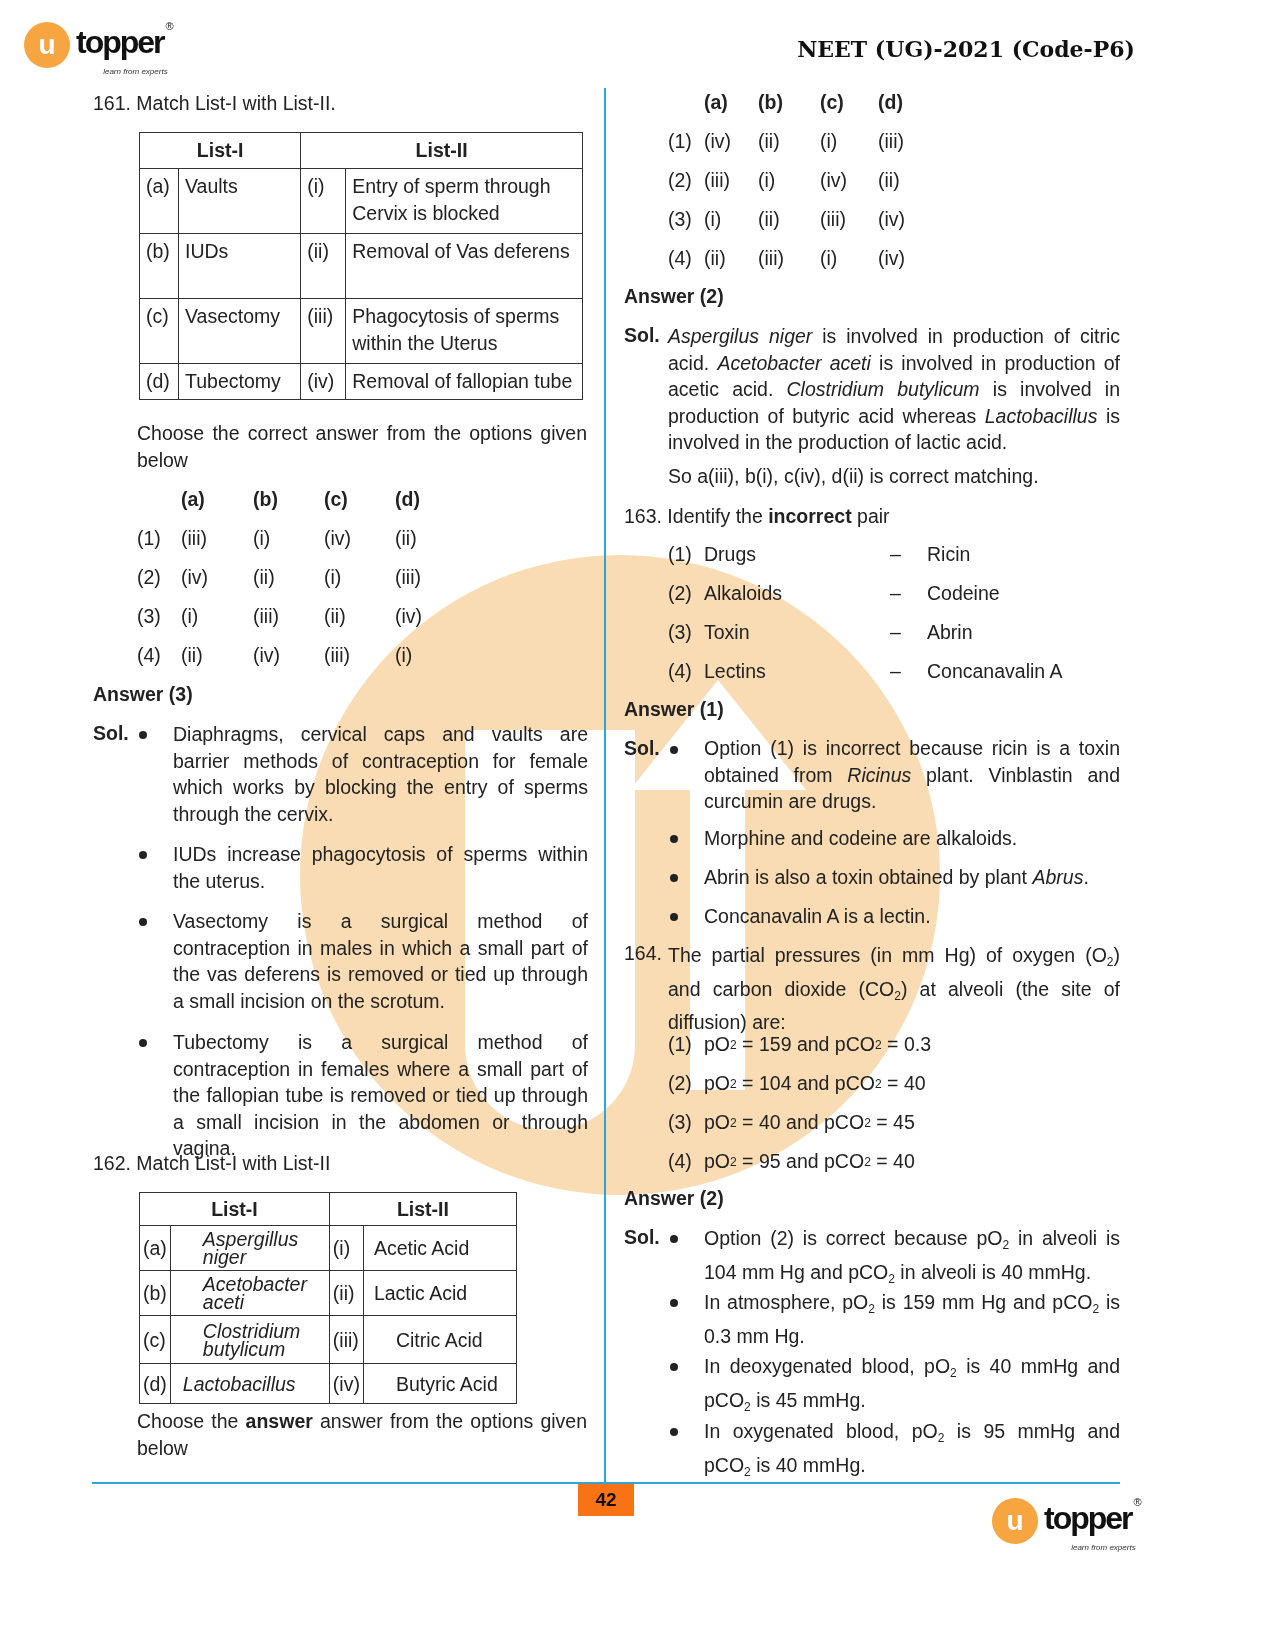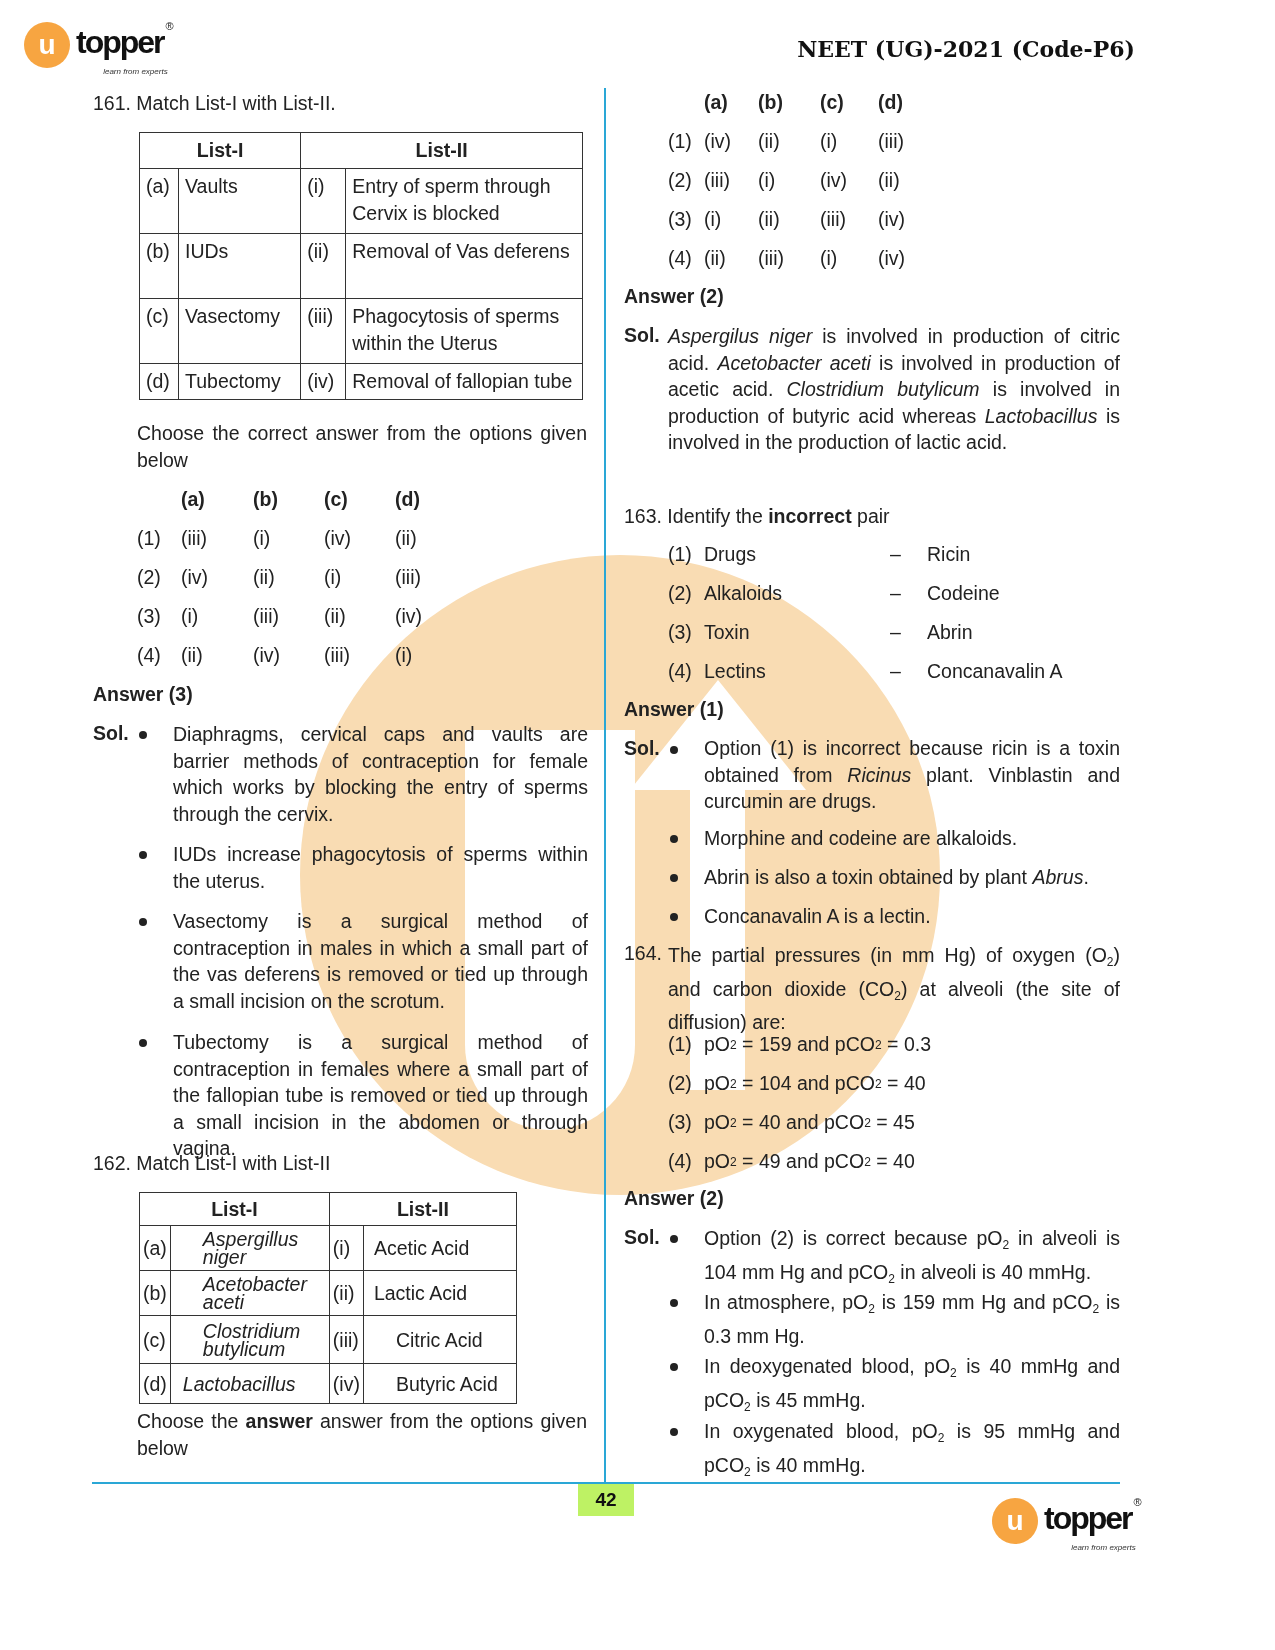--- a/index.html
+++ b/index.html
@@ -20,21 +20,21 @@
   .logo .circle { width: 46px; height: 46px; border-radius: 50%; background: #f7a541; color: #fff; font-weight: bold; font-size: 28px; display: flex; align-items: center; justify-content: center; margin-top: 6px; }
   .logo .word { font-family: "Liberation Sans", sans-serif; font-weight: bold; font-size: 32px; color: #111; letter-spacing: -2px; margin-left: 6px; line-height: 52px; }
   .logo .reg { font-size: 11px; margin-left: 2px; margin-top: 4px; }
   .logo .tag { position: absolute; font-size: 8px; font-style: italic; color: #333; right: 6px; bottom: -8px; }
   .logo-top { left: 24px; top: 16px; }
   .logo-bottom { left: 992px; top: 1492px; }
   .exam-title { position: absolute; right: 140px; top: 36px; font-family: "DejaVu Serif", serif; font-weight: bold; font-size: 22px; color: #111; }
 
   .divider-v { position: absolute; left: 604px; top: 88px; width: 2px; height: 1396px; background: #2aa7d6; }
   .divider-h { position: absolute; left: 92px; top: 1482px; width: 1028px; height: 2px; background: #2aa7d6; }
-  .page-num { position: absolute; left: 578px; top: 1484px; width: 56px; height: 32px; background: #bef264; color: #111; font-weight: bold; font-size: 19px; display: flex; align-items: center; justify-content: center; }
+  .page-num { position: absolute; left: 578px; top: 1484px; width: 56px; height: 32px; background: #f97316; color: #111; font-weight: bold; font-size: 19px; display: flex; align-items: center; justify-content: center; }
 
   .abs { position: absolute; }
   .bold { font-weight: bold; }
   .it { font-style: italic; }
   sub { font-size: 12px; vertical-align: -4px; }
 
   table.match { border-collapse: collapse; position: absolute; }
   table.match td, table.match th { border: 1.5px solid #333; padding: 4px 6px; vertical-align: top; text-align: left; line-height: 27px; }
   table.match th { font-weight: bold; text-align: center; }
   table.match2 td { line-height: 18px; vertical-align: middle; padding-left: 32px; }
@@ -234,20 +234,21 @@
       <span class="c" style="width:54px;">(ii)</span>
       <span class="c" style="width:62px;">(iii)</span>
       <span class="c" style="width:58px;">(i)</span>
       <span class="c">(iv)</span>
     </div>
   </div>
 
   <div class="answer" style="left:624px; top:285px;">Answer (2)</div>
   <div class="sol-label" style="left:624px; top:324px;">Sol.</div>
   <div class="para" style="left:668px; top:323px; width:452px;"><i>Aspergilus niger</i><span> is involved in production of citric acid. </span><i>Acetobacter aceti</i><span> is involved in production of acetic acid. </span><i>Clostridium butylicum</i><span> is involved in production of butyric acid whereas </span><i>Lactobacillus</i><span> is involved in the production of lactic acid.</span></div>
+  <div class="abs" style="left:668px; top:465px;">So a(iii), b(i), c(iv), d(ii) is correct matching.</div>
 
   <div class="abs" style="left:624px; top:505px;"><span>163. Identify the </span><b>incorrect</b><span> pair</span></div>
 
   <div class="opts" style="left:668px; top:535px;">
     <div class="row">
       <span class="c" style="width:36px;">(1)</span>
       <span class="c" style="width:186px;">Drugs</span>
       <span class="c" style="width:37px;">–</span>
       <span class="c">Ricin</span>
     </div>
@@ -320,21 +321,21 @@
         <span>pCO</span>
         <sub>2</sub>
         <span style="white-space:pre;"> = </span>
         <span>45</span>
     </div>
     <div class="row">
       <span class="c" style="width:36px;">(4)</span>
       <span>pO</span>
         <sub>2</sub>
         <span style="white-space:pre;"> = </span>
-        <span>49</span>
+        <span>95</span>
         <span style="white-space:pre;"> and </span>
         <span>pCO</span>
         <sub>2</sub>
         <span style="white-space:pre;"> = </span>
         <span>40</span>
     </div>
   </div>
 
   <div class="answer" style="left:624px; top:1187px;">Answer (2)</div>
   <div class="sol-label" style="left:624px; top:1226px;">Sol.</div>

